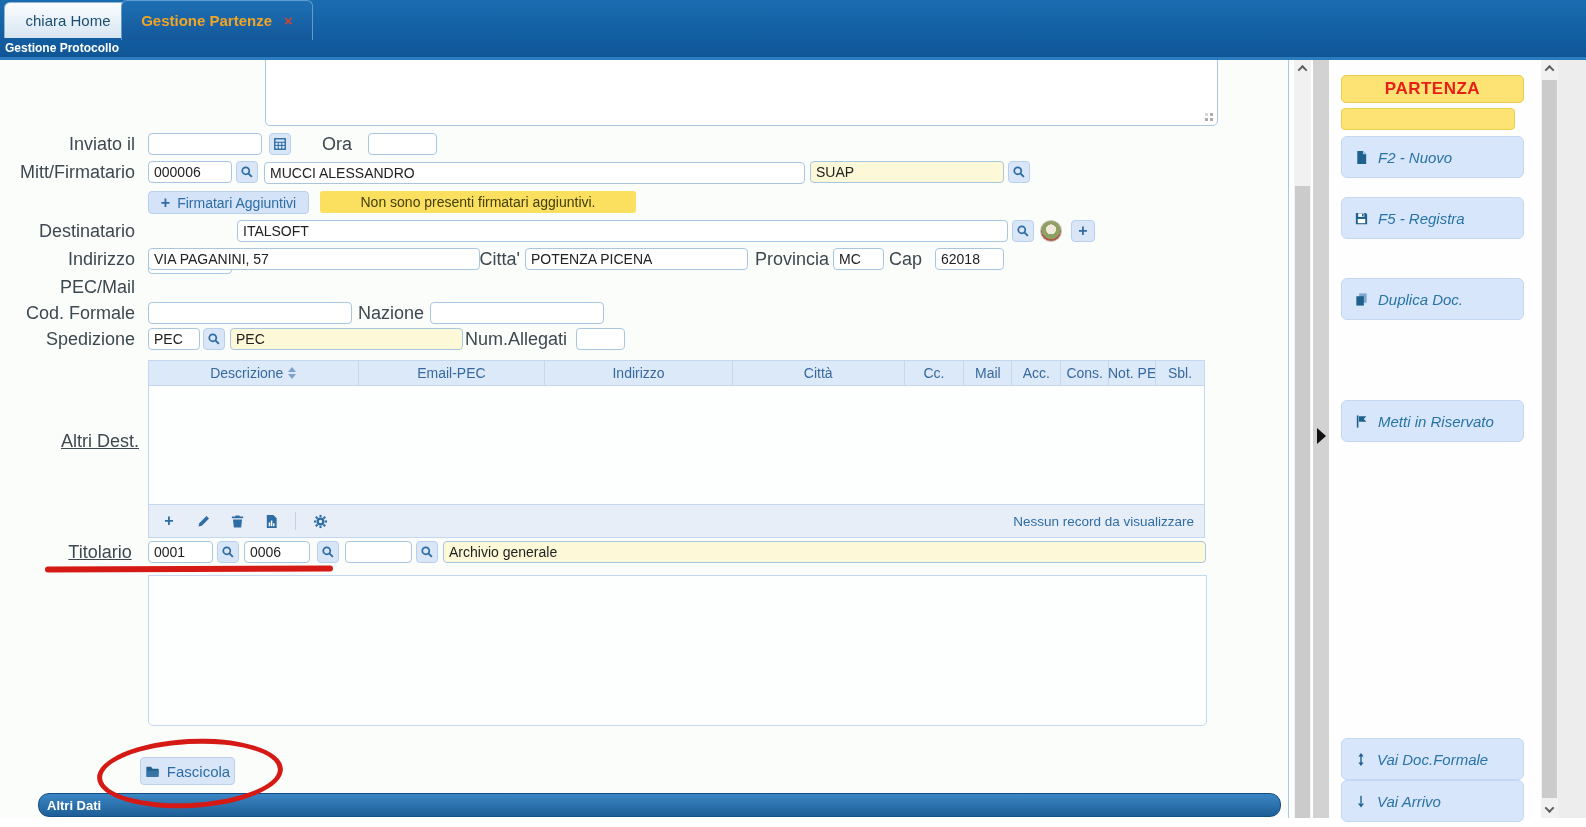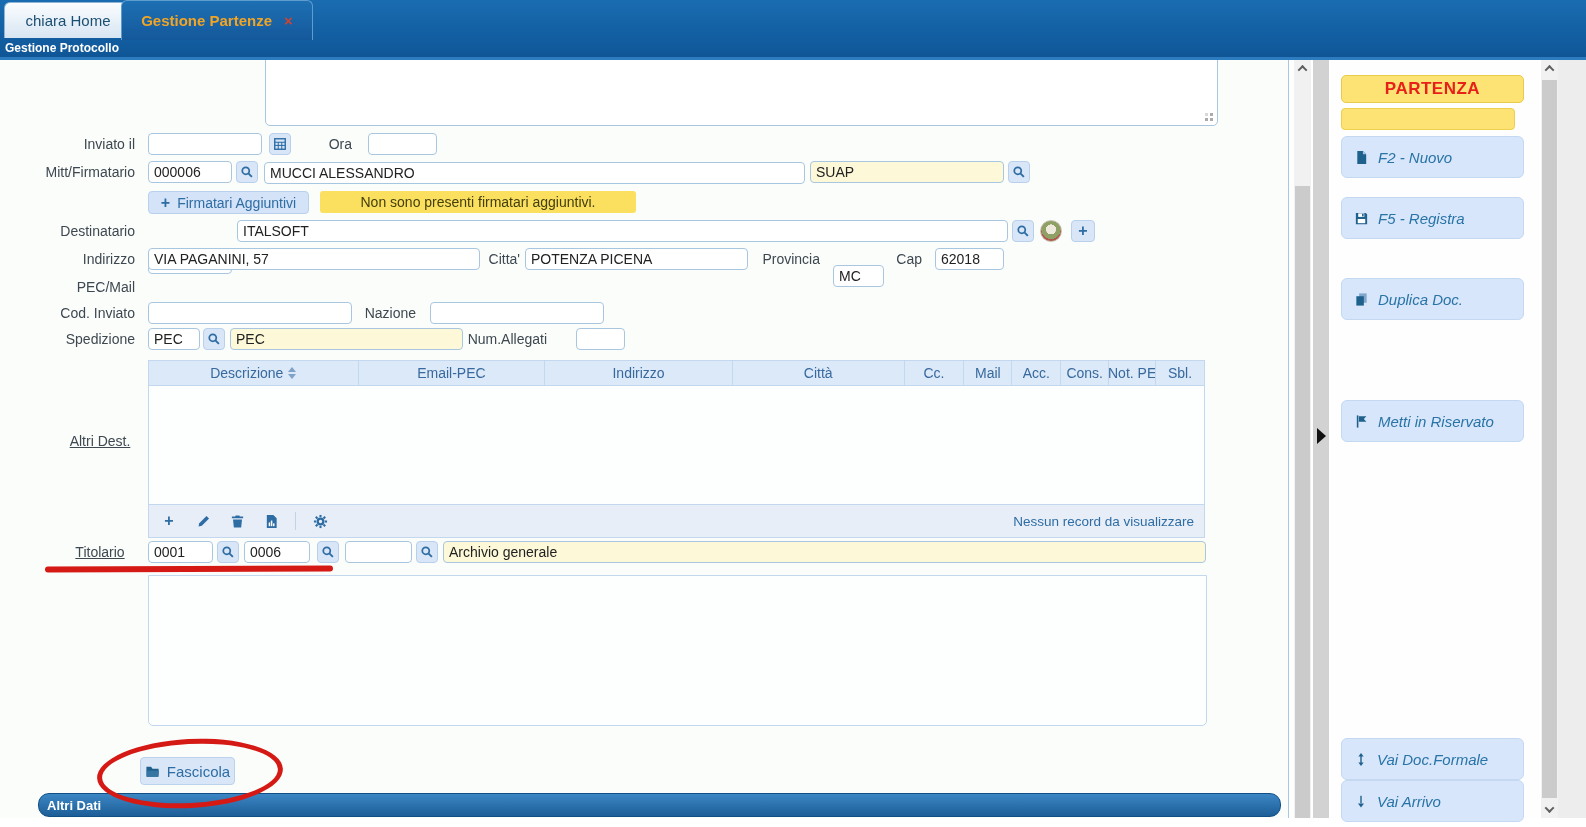--- a/index.html
+++ b/index.html
@@ -19,21 +19,21 @@
                 background:linear-gradient(180deg,#1d70b3,#14589b);
                 border:1px solid #5e9dcd; border-bottom:none; color:#f2a525; font-weight:bold; gap:12px; }
   .tab-close { color:#d14430; font-weight:bold; font-size:15px; }
   .breadcrumb { position:absolute; left:5px; top:41px; font-size:12px; font-weight:bold; color:#ffffff; }
 
   
   .content { position:absolute; left:0; top:60px; width:1288px; height:758px;
              background:#fbfdfa; overflow:hidden; }
   .panel-border { position:absolute; left:1288px; top:60px; width:1px; height:758px; background:#aac7e2; }
 
-  .lbl { position:absolute; height:22px; line-height:22px; font-size:14px; color:#3e4850;
+  .lbl { position:absolute; height:22px; line-height:22px; font-size:18px; color:#3e4850;
          text-align:right; white-space:nowrap; }
   .lbl-left { text-align:center;text-decoration:underline; }
   .inp { position:absolute; height:22px; border:1px solid #a9c6e1; border-radius:4px;
          background:#ffffff; font-family:"Liberation Sans",sans-serif; font-size:14px; color:#222;
          padding:0 5px; outline:none; }
   .yellow { background:#fdf9d8; }
   .btn-sm { position:absolute; width:22px; height:22px; background:#d9e6f8; border:1px solid #b9d0ec;
             border-radius:4px; display:flex; align-items:center; justify-content:center;
             color:#2e6da4; cursor:pointer; }
   .plus-glyph { font-size:16px; font-weight:bold; color:#2e6da4; line-height:1; }
@@ -186,27 +186,27 @@
     <div class="emblem" style="left:1040px;top:160px"></div>
     <div class="btn-sm" style="left:1071px;top:160px;width:24px">
       <span class="plus-glyph">+</span>
     </div>
 
     <div class="lbl" style="left:0;top:188px;width:135px">Indirizzo</div>
     <input class="inp" style="left: 148px; top: 188px; width: 332px;" value="VIA PAGANINI, 57">
     <div class="lbl" style="left:478px;top:188px;width:42px">Citta'</div>
     <input class="inp" style="left: 525px; top: 188px; width: 223px;" value="POTENZA PICENA">
     <div class="lbl" style="left:755px;top:188px;width:65px">Provincia</div>
-    <input class="inp" style="left: 833px; top: 188px; width: 51px; margin-top: 17px;" value="MC">
+    <input class="inp" style="left: 833px; top: 188px; width: 51px;" value="MC">
     <div class="lbl" style="left:888px;top:188px;width:34px">Cap</div>
     <input class="inp" style="left: 935px; top: 188px; width: 69px;" value="62018">
 
     <div class="lbl" style="left:0;top:216px;width:135px">PEC/Mail</div>
 
-    <div class="lbl" style="left:0;top:242px;width:135px">Cod. Inviato</div>
+    <div class="lbl" style="left:0;top:242px;width:135px">Cod. Formale</div>
     <input class="inp" style="left: 148px; top: 242px; width: 204px;" value="">
     <div class="lbl" style="left:358px;top:242px;width:58px">Nazione</div>
     <input class="inp" style="left: 430px; top: 242px; width: 174px;" value="">
 
     <div class="lbl" style="left:0;top:268px;width:135px">Spedizione</div>
     <input class="inp" style="left: 148px; top: 268px; width: 52px;" value="PEC">
     <div class="btn-sm" style="left:203px;top:268px">
       <svg width="14" height="14" viewBox="0 0 16 16">
         <circle cx="6.6" cy="6.6" r="4" fill="none" stroke="#2e6da4" stroke-width="2"></circle>
         <line x1="9.6" y1="9.6" x2="13.6" y2="13.6" stroke="#2e6da4" stroke-width="2.2"></line>

